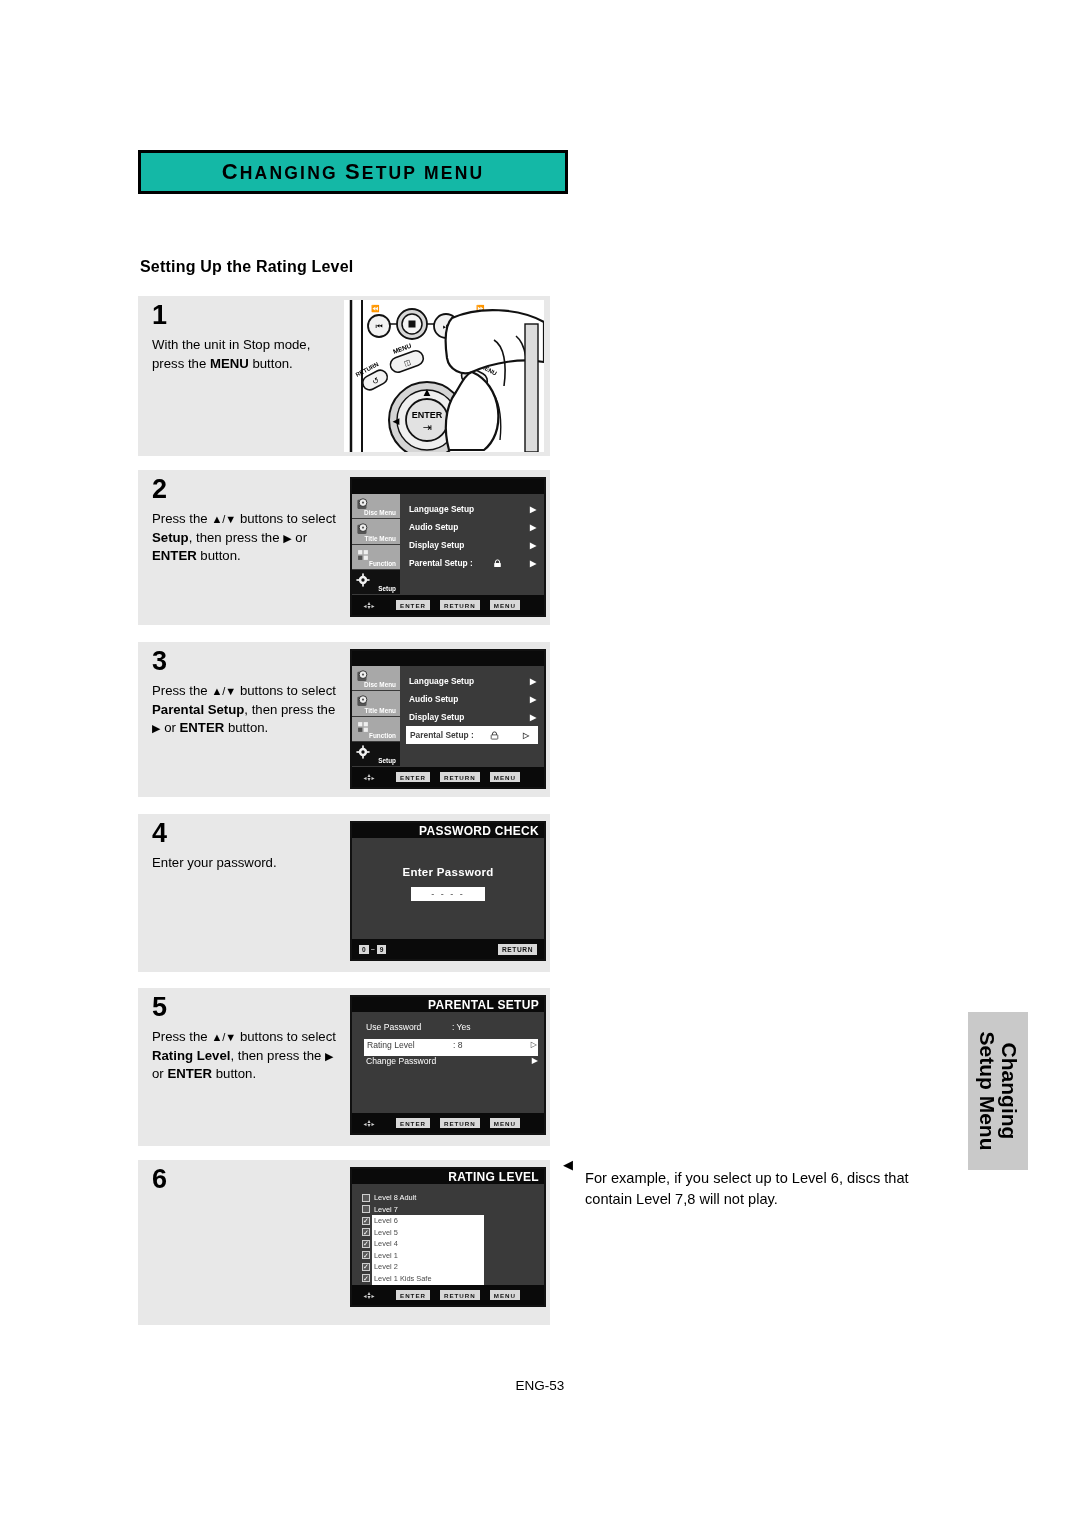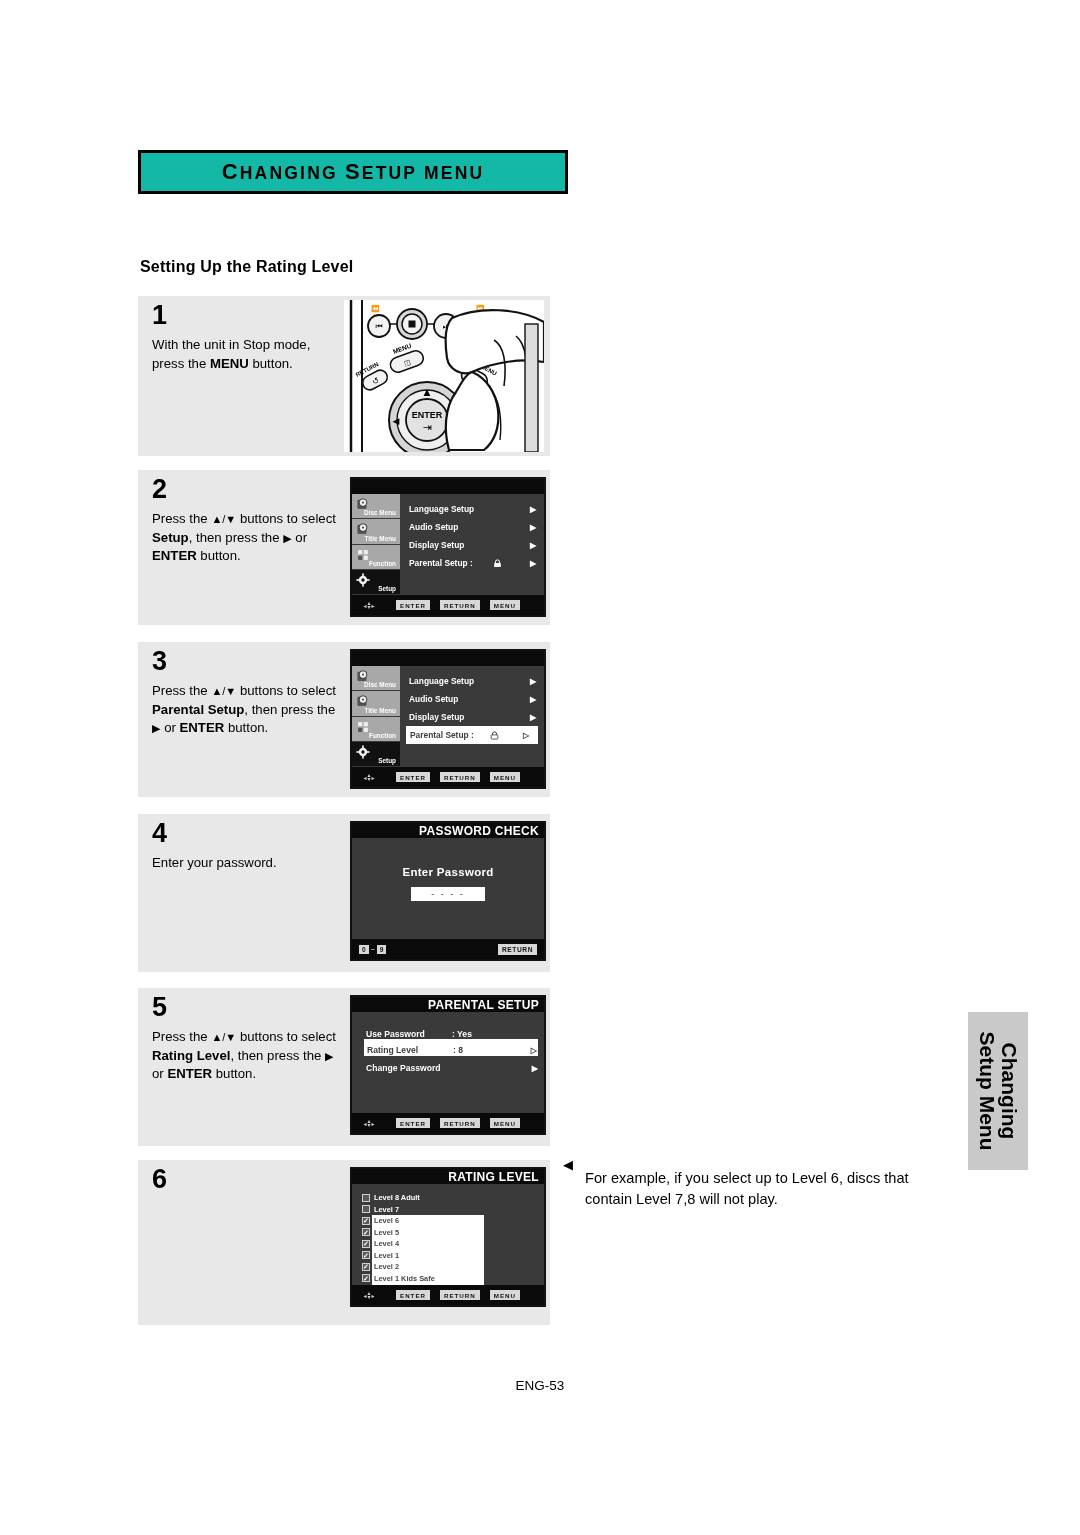--- a/index.html
+++ b/index.html
@@ -230,43 +230,43 @@
     font-weight: bold;
     padding: 1px 3px;
   }
   .tilde { font-size: 7px; margin: 0 2px; color: #fff; }
 
   
   .ps-wrap { padding: 10px 6px 0 12px; }
   .ps-row {
     height: 17px;
     display: flex;
-    align-items: flex-end;
+    align-items: flex-start;
     font-size: 8.6px;
-    font-weight: bold;
+    font-weight: normal;
     box-sizing: border-box;
     padding-left: 2px;
   }
   .ps-row .ps-name { width: 86px; }
   .ps-row .ps-val { flex: 1; }
   .ps-row .ps-arrow { width: 22px; text-align: right; font-size: 8px; }
   .ps-row.highlight {
     background: #fff;
     color: #3d3d3d;
     border: 1px solid #fff;
   }
 
   
   .rl-wrap { padding: 8px 0 0 10px; position: relative; }
   .rl-row {
     height: 11.5px;
     display: flex;
     align-items: center;
     font-size: 7.4px;
-    font-weight: bold;
+    font-weight: normal;
     position: relative;
     z-index: 2;
   }
   .rl-box {
     width: 8px;
     height: 8px;
     border: 1px solid #cfcfcf;
     background: #5a5a5a;
     margin-right: 4px;
     display: flex;

